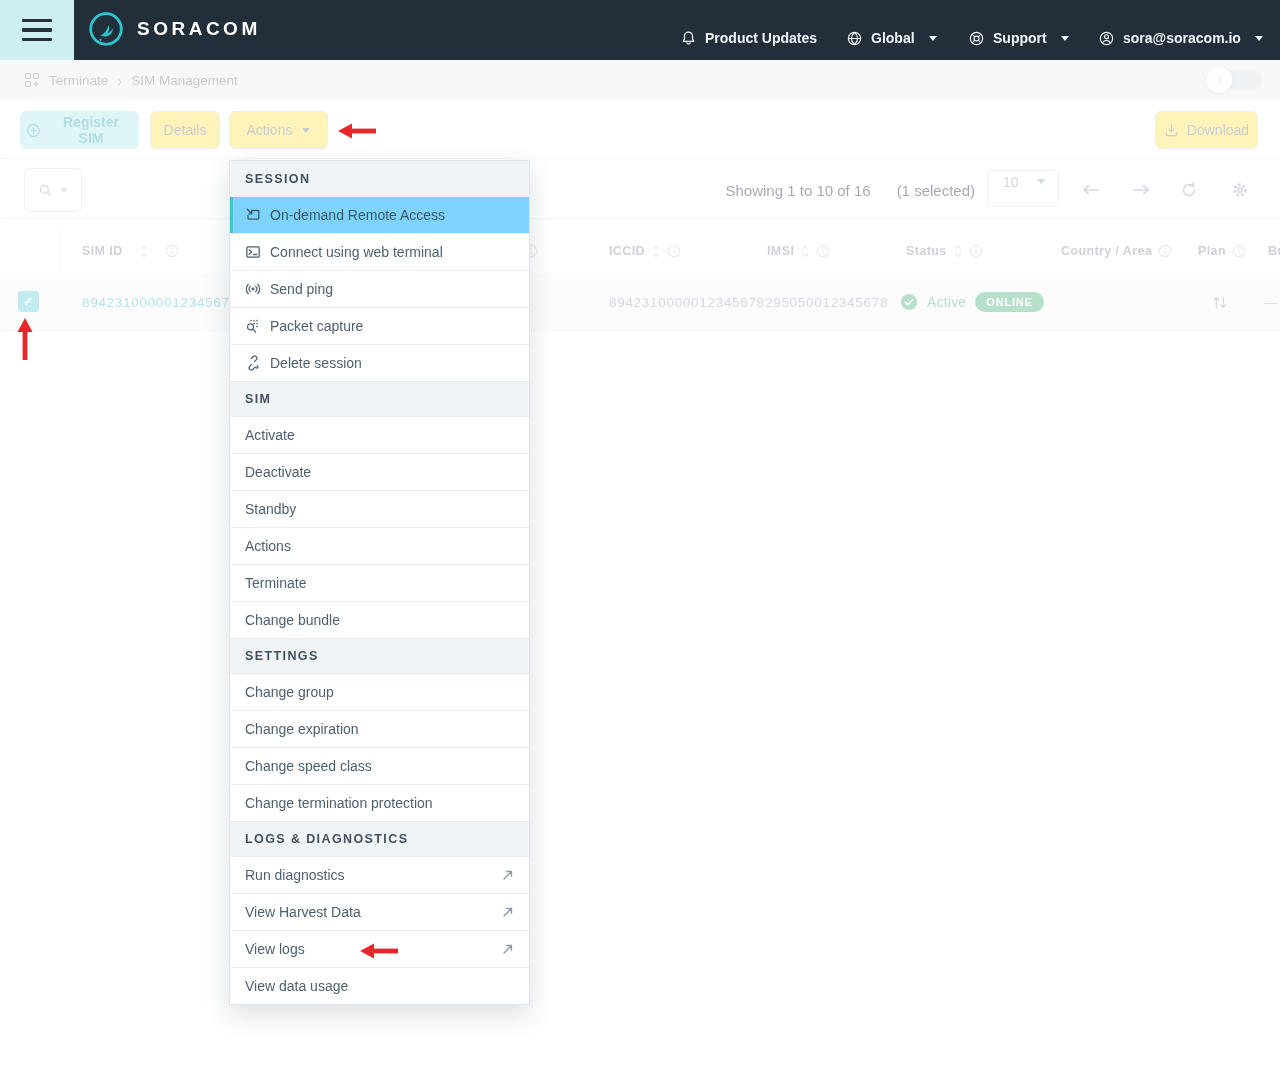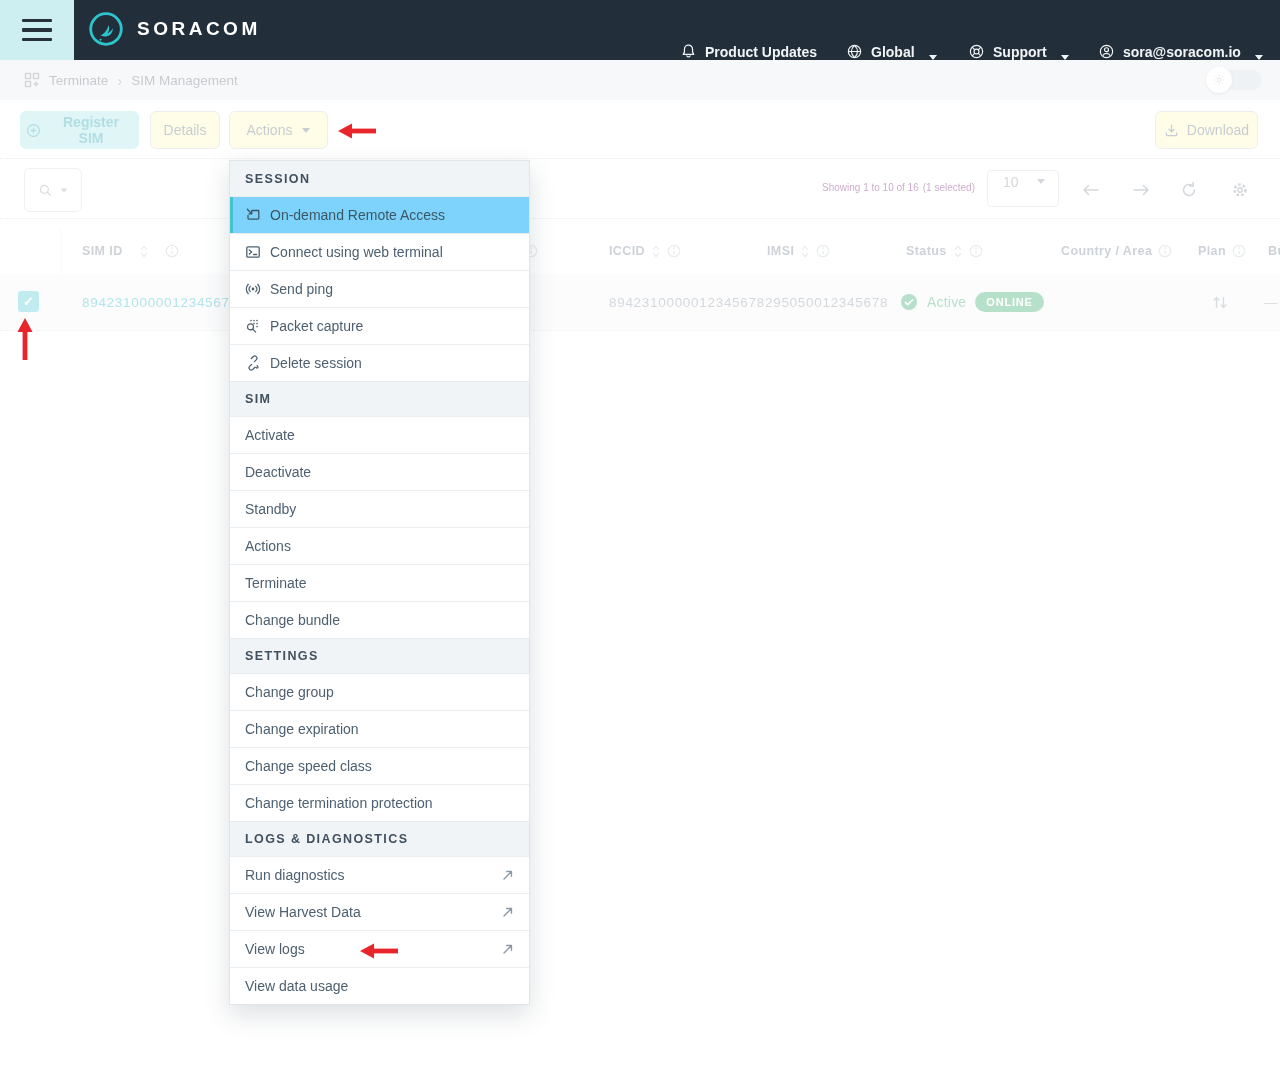--- a/index.html
+++ b/index.html
@@ -6,53 +6,53 @@
   body{font-family:"Liberation Sans",sans-serif;}
   .stage{position:relative;width:1280px;height:1084px;overflow:hidden;background:#fff;}
 
   
   .navbar{position:absolute;left:0;top:0;width:1280px;height:60px;background:#222e39;z-index:50;padding-left:20px;}
   .hamburger{position:absolute;left:0;top:0;width:74px;height:60px;background:#cdeff2;cursor:pointer;
     display:flex;flex-direction:column;justify-content:center;align-items:center;gap:6px;}
   .hamburger span{display:block;width:30px;height:3.6px;background:#27313a;border-radius:1px;}
   .brand{position:absolute;left:88px;top:11px;display:flex;align-items:center;gap:13px;}
   .brand-text{color:#fff;font-size:19px;font-weight:700;letter-spacing:3.5px;}
-  .nav-item{position:absolute;top:0;height:60px;display:flex;align-items:flex-end;gap:8px;color:#f2f5f7;
+  .nav-item{position:absolute;top:8px;height:60px;display:flex;align-items:center;gap:8px;color:#f2f5f7;
     font-size:14px;font-weight:600;cursor:pointer;}
   .nav-item .caret{margin-left:6px;color:#f2f5f7;}
   .ni-updates{left:680px;} .ni-global{left:846px;} .ni-support{left:968px;} .ni-account{left:1098px;}
 
   .caret{width:0;height:0;border-left:4.5px solid transparent;border-right:4.5px solid transparent;
     border-top:5.5px solid currentColor;display:inline-block;}
 
   
   .crumbbar{position:absolute;left:0;top:60px;width:1280px;height:40px;background:#e9edf1;}
   .crumbs{position:absolute;left:24px;top:0;height:40px;display:flex;align-items:center;gap:9px;
     font-size:13.5px;color:#6b7683;}
   .crumb-sep{color:#93a0ab;font-size:15px;}
   .theme-toggle{position:absolute;right:18px;top:10px;width:54px;height:20px;border-radius:10px;background:#d6dce2;cursor:pointer;}
   .theme-knob{position:absolute;left:-2px;top:-3px;width:26px;height:26px;border-radius:50%;background:#fff;
     box-shadow:0 1px 3px rgba(0,0,0,.18);display:flex;align-items:center;justify-content:center;}
 
   
   .btn{position:absolute;box-sizing:border-box;height:38px;border-radius:6px;display:flex;align-items:center;
     justify-content:center;gap:8px;font-size:14px;cursor:pointer;}
   .btn-register{left:20px;top:111px;width:119px;background:#aee4e8;color:#2fa9b8;border:0;font-weight:600;}
-  .btn-outline{background:#fef9c3;border:1px solid #ccd4da;color:#6c7a88;}
+  .btn-outline{background:#fde047;border:1px solid #ccd4da;color:#6c7a88;}
   .btn-details{left:150px;top:111px;width:70px;}
   .btn-actions{left:229px;top:111px;width:99px;}
   .btn-actions .caret{color:#6c7a88;margin-left:2px;}
   .btn-download{left:1155px;top:111px;width:103px;}
   .dotted{position:absolute;left:0;width:1280px;border-top:1px dotted #c9d1d8;}
 
   
   .searchbox{position:absolute;left:24px;top:168px;width:56px;height:42px;border:1px solid #d2d9df;border-radius:6px;
     background:#fff;display:flex;align-items:center;justify-content:center;gap:7px;cursor:pointer;}
   .searchbox .caret{color:#9aa5af;transform:scale(.8);}
-  .showing{position:absolute;right:305px;top:182px;display:flex;gap:4px;font-size:10px;color:#701a75;white-space:nowrap;}
+  .showing{position:absolute;right:305px;top:182px;display:flex;gap:26px;font-size:15px;color:#0f172a;white-space:nowrap;}
   .pagesize{position:absolute;left:987px;top:170px;width:72px;height:37px;box-sizing:border-box;border:1px solid #d6dce2;
     border-radius:4px;background:#fff;display:flex;align-items:center;justify-content:space-between;
     padding:0 13px 14px 15px;font-size:14px;color:#8d99a5;cursor:pointer;}
   .pagesize .caret{color:#8d99a5;}
   .icon-btn{position:absolute;top:180px;width:20px;height:20px;cursor:pointer;display:flex;align-items:center;justify-content:center;}
   .ib-prev{left:1081px;} .ib-next{left:1131px;} .ib-refresh{left:1179px;} .ib-gear{left:1230px;}
 
   
   .thead{position:absolute;left:0;top:228px;width:1280px;height:46px;border-bottom:1px solid #eef1f4;background:#fff;}
   .hcell{position:absolute;top:0;height:46px;display:flex;align-items:center;gap:6px;

